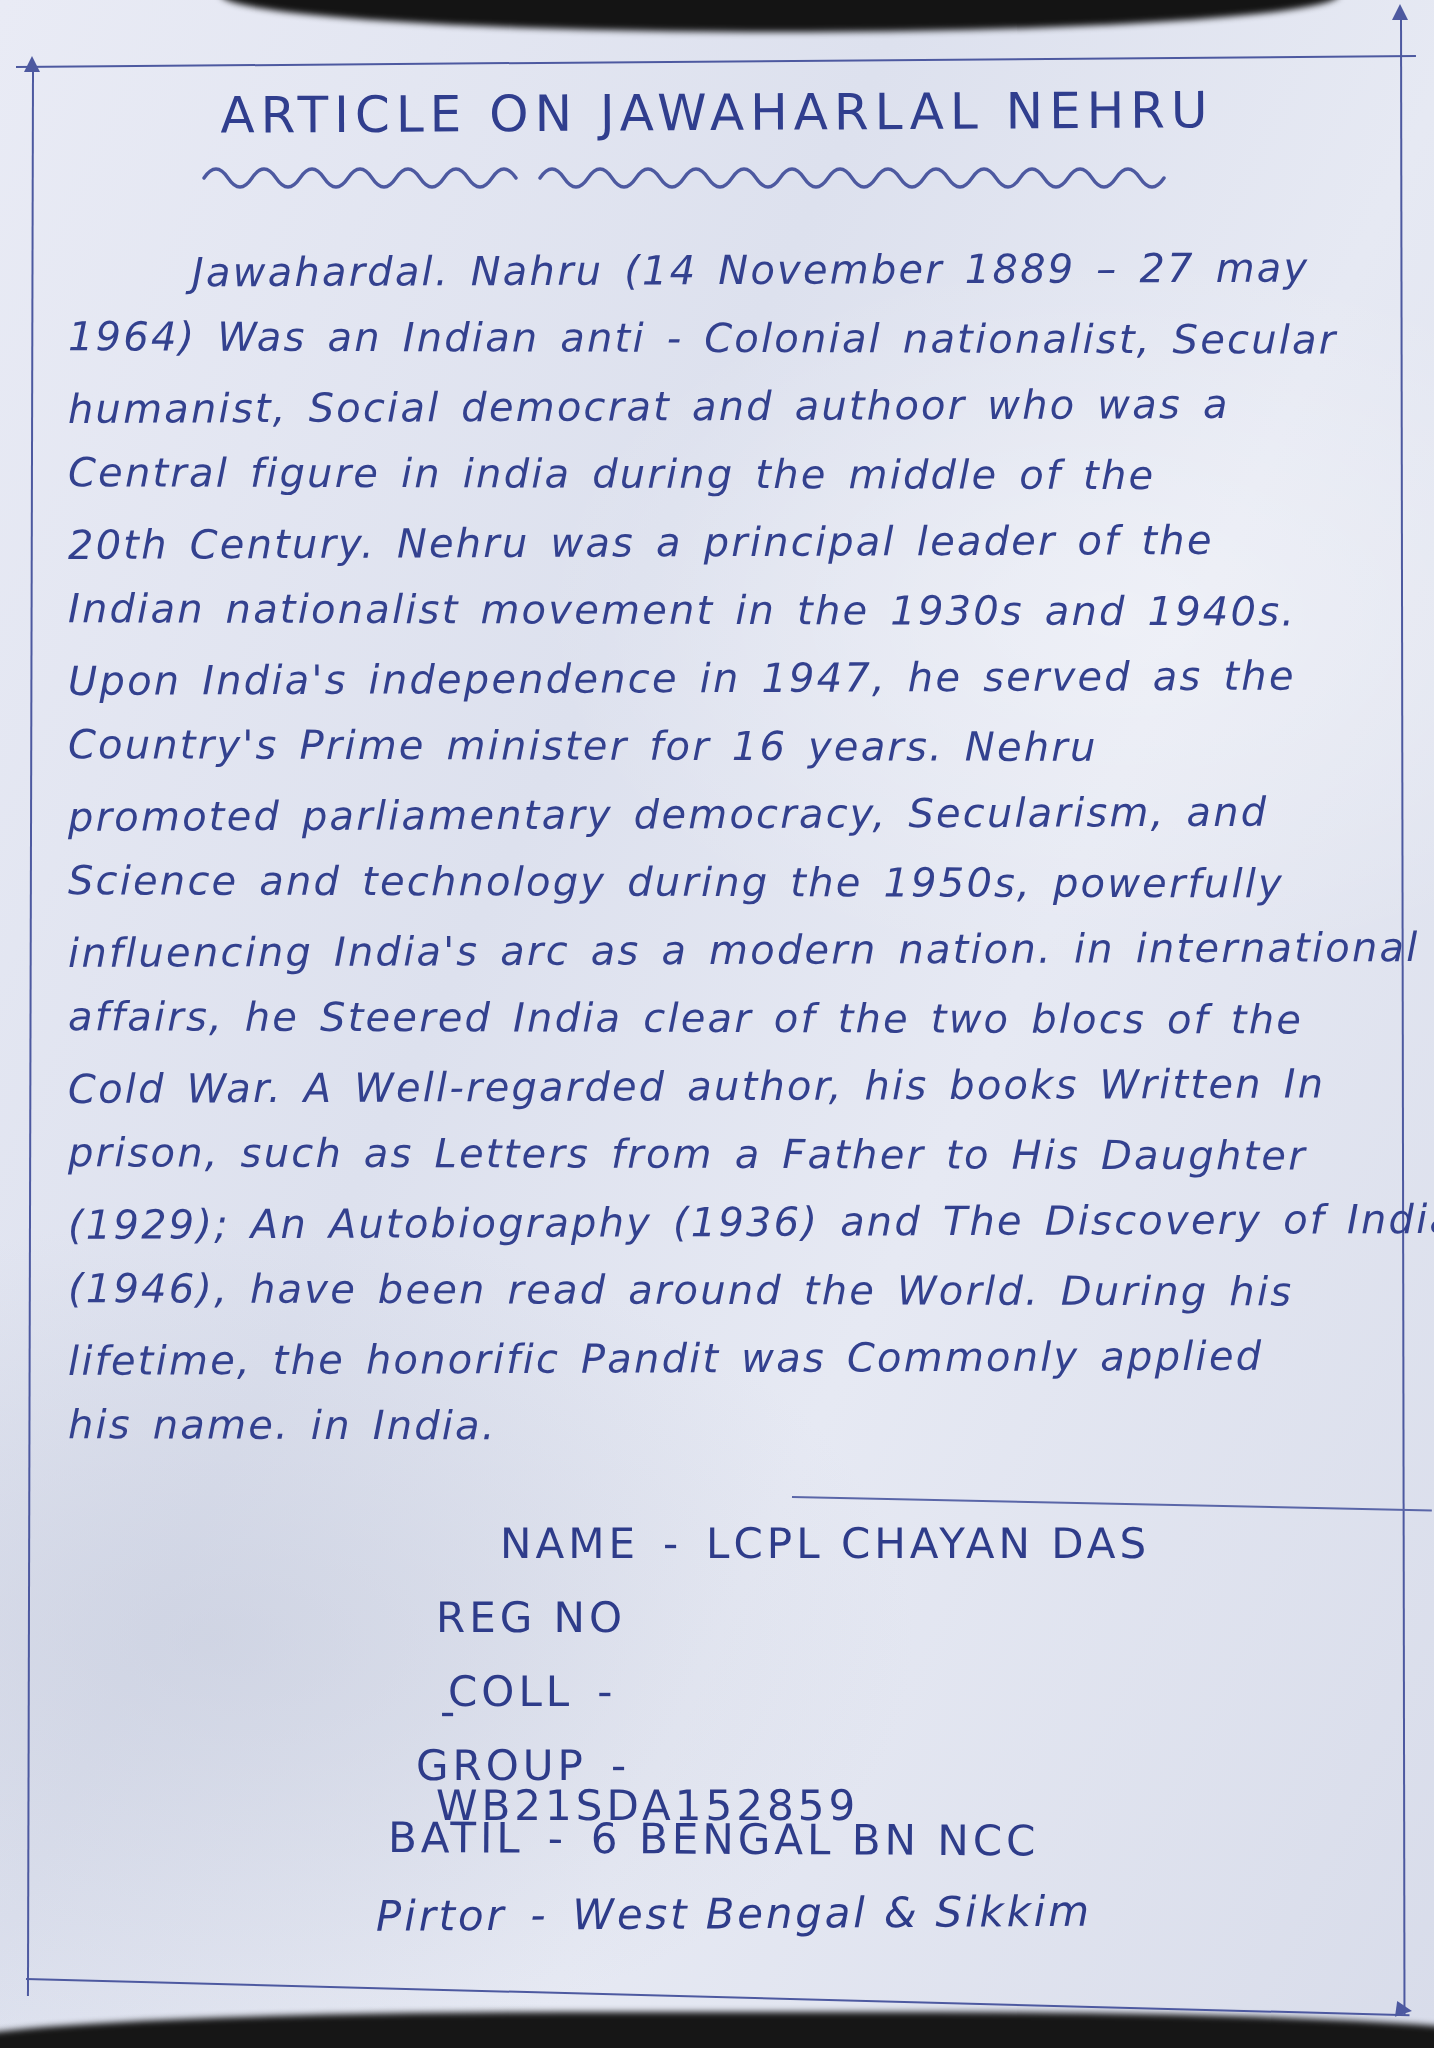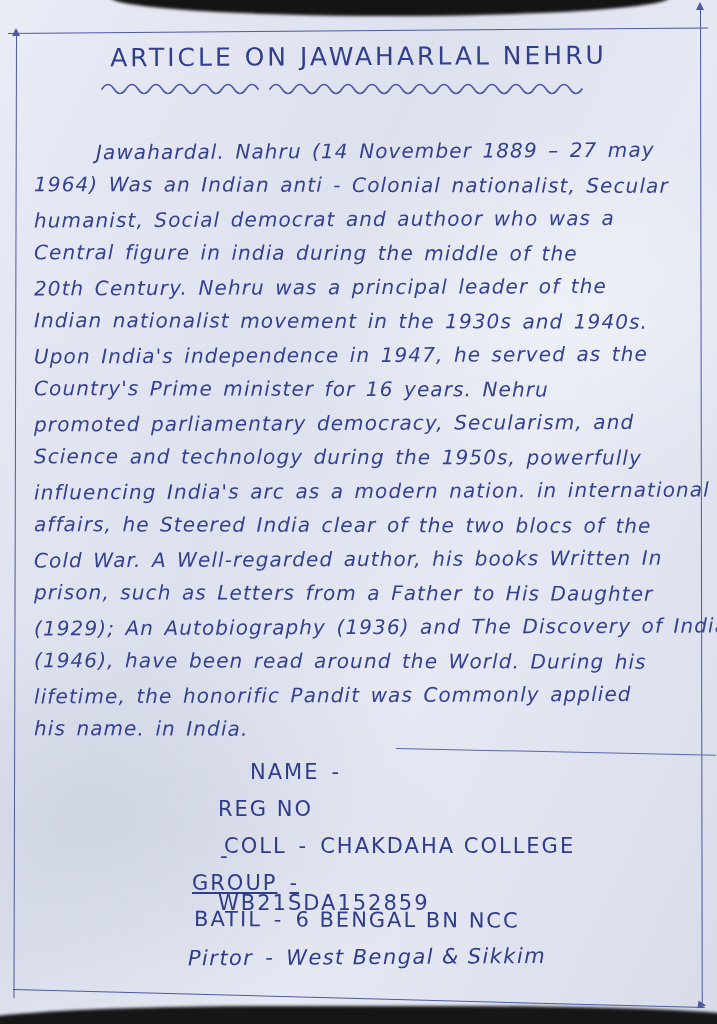--- a/index.html
+++ b/index.html
@@ -31,38 +31,38 @@
   .title{
     position:absolute;left:0;top:42px;width:100%;text-align:center;
     font-size:25px;letter-spacing:3px;font-weight:400;color:#303e8e;
     transform:rotate(-.3deg);white-space:nowrap;
   }
   .wave{position:absolute;top:80px;height:16px;}
   .wave svg{display:block;}
   .w1{left:100px;}
   .w2{left:268px;}
   
-  .body-text{position:absolute;left:34px;top:134px;width:668px;color:#33418f;}
+  .body-text{position:absolute;left:34px;top:118px;width:668px;color:#33418f;}
   .body-line{
     height:34px;line-height:34px;font-size:20px;font-style:italic;
     letter-spacing:1.1px;word-spacing:3px;white-space:nowrap;overflow:visible;
   }
   .body-line:first-child{text-indent:62px;}
   .body-line:nth-child(odd){transform:rotate(-.25deg);}
   .body-line:nth-child(even){transform:rotate(.15deg);}
   
   .details{position:absolute;left:188px;top:754px;color:#2e3c8a;}
   .detail-row{
     height:37px;line-height:37px;font-size:21px;letter-spacing:2px;
     white-space:nowrap;display:flex;gap:10px;
   }
   .detail-row:nth-child(1){margin-left:62px;}
   .detail-row:nth-child(2){margin-left:30px;flex-direction:column;}
   .detail-row:nth-child(3){margin-left:36px;}
-  .detail-row:nth-child(4){margin-left:4px;text-decoration:underline;}
+  .detail-row:nth-child(4){margin-left:20px;}
   .detail-row:nth-child(5){margin-left:6px;transform:rotate(.3deg);}
   .detail-row:nth-child(6){font-style:italic;letter-spacing:1.4px;transform:rotate(-.4deg);}
   .d-dash{padding:0 2px;}
 </style>
 </head>
 <body>
 
 <div id="photo">
 
   <div class="edge-top"></div>
@@ -108,30 +108,30 @@
     <div class="body-line">lifetime, the honorific Pandit was Commonly applied</div>
     <div class="body-line">his name. in India.</div>
   </div>
 
   <div class="rule rule-sep"></div>
 
   <div class="details">
     <div class="detail-row">
       <span class="d-label">NAME</span>
       <span class="d-dash">-</span>
+      <span class="d-value">LCPL CHAYAN DAS</span>
     </div>
     <div class="detail-row">
       <span class="d-label">REG NO</span>
       <span class="d-dash">-</span>
       <span class="d-value">WB21SDA152859</span>
     </div>
     <div class="detail-row">
       <span class="d-label">COLL</span>
       <span class="d-dash">-</span>
-      <span class="d-value">CHAKDAHA COLLEGE</span>
     </div>
     <div class="detail-row">
       <span class="d-label">GROUP</span>
       <span class="d-dash">-</span>
     </div>
     <div class="detail-row">
       <span class="d-label">BATIL</span>
       <span class="d-dash">-</span>
       <span class="d-value">6 BENGAL BN NCC</span>
     </div>

